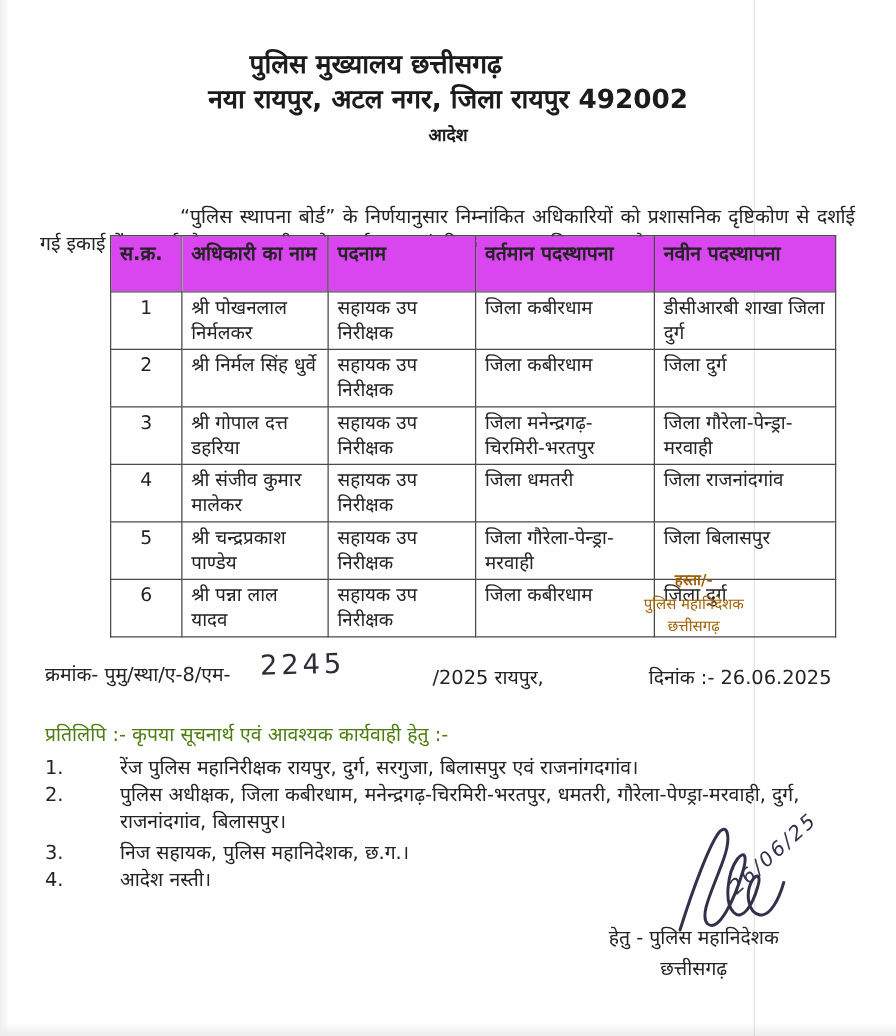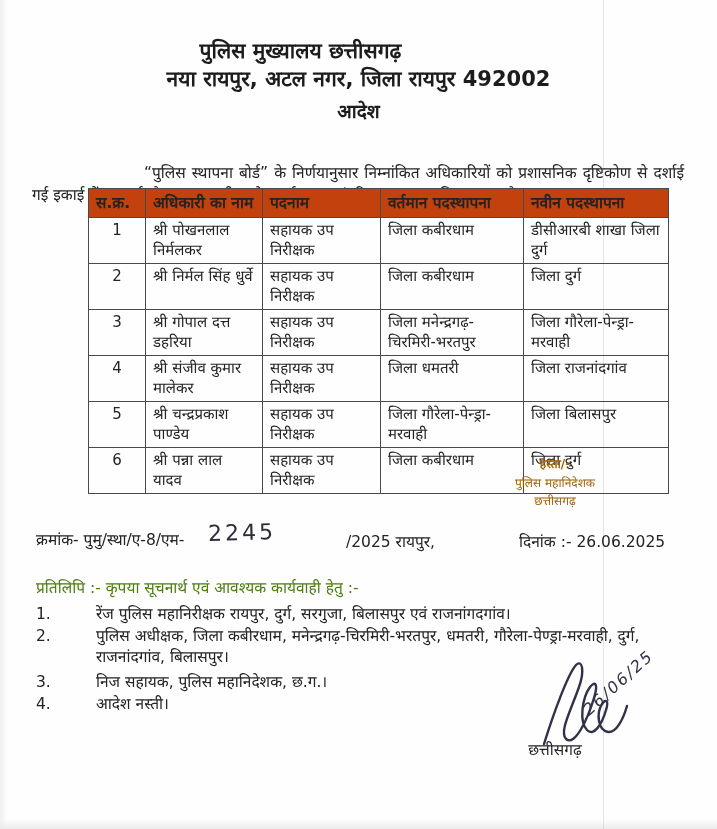--- a/index.html
+++ b/index.html
@@ -22,39 +22,39 @@
   }
   .edge-bottom{
     position:absolute;left:0;bottom:0;width:717px;height:10px;
     background:linear-gradient(to top,#ececec,rgba(255,255,255,0));
   }
   .org-line1{position:absolute;top:36px;left:0;width:601px;text-align:center;
     font-size:21px;font-weight:bold;color:#1c1c1c;}
   .org-line2{position:absolute;top:64px;left:0;width:717px;text-align:center;
     font-size:21px;font-weight:bold;color:#1c1c1c;}
   .order-title{position:absolute;top:98px;left:0;width:717px;text-align:center;
-    font-size:19px;font-weight:bold;color:#1c1c1c;}
+    font-size:14px;font-weight:bold;color:#1c1c1c;}
   .intro{
     position:absolute;top:142px;left:32px;width:652px;
     font-size:15.5px;line-height:1.45;color:#232323;
     text-align:justify;text-indent:112px;margin-top:20px;
   }
   table.order-table{
     position:absolute;top:188px;left:88px;width:580px;
     border-collapse:collapse;table-layout:fixed;
     font-size:15px;color:#232323;
   }
   table.order-table th,table.order-table td{
     border:1px solid #4a4a4a;
     padding:3px 7px;vertical-align:top;line-height:1.3;
     overflow:hidden;
   }
   table.order-table th{
-    text-align:left;font-weight:bold;background:#c2410c;font-size:15.5px;
-    padding-top:4px;padding-bottom:4px;
+    text-align:left;font-weight:bold;background:#d946ef;font-size:15.5px;
+    padding-top:4px;padding-bottom:20px;
   }
   table.order-table th.c-sno{text-align:left;}
   table.order-table td.c-sno{text-align:center;}
   .sig-block{
     position:absolute;top:455px;left:455px;width:200px;text-align:center;
     font-size:12px;line-height:1.55;color:#a16207;
   }
   .sig-block .b{font-weight:bold;}
   .ref-line{
     position:absolute;top:523px;left:36px;width:650px;height:28px;
@@ -202,15 +202,16 @@
     <span class="no">4.</span>
     <span class="txt">आदेश नस्ती।</span>
   </div>
 
   <svg class="signature-svg" width="95" height="90" viewBox="0 0 95 90">
     <path d="M6,84 C16,52 30,14 38,5 C44,-1 47,10 41,27 C33,50 21,72 28,79 C37,87 50,58 56,38 C60,25 58,20 52,27 C44,38 41,62 49,70 C56,77 64,64 68,50 C71,41 68,38 64,44 C58,54 60,70 70,72 C78,73 85,60 89,46" stroke="#31314a" stroke-width="2.4" fill="none" stroke-linecap="round"></path>
   </svg>
   <div class="hand-date">26/06/25</div>
 
   <div class="footer-block">
+    <div>हेतु - पुलिस महानिदेशक</div>
     <div>छत्तीसगढ़</div>
   </div>
 </div>
 
 </body></html>

